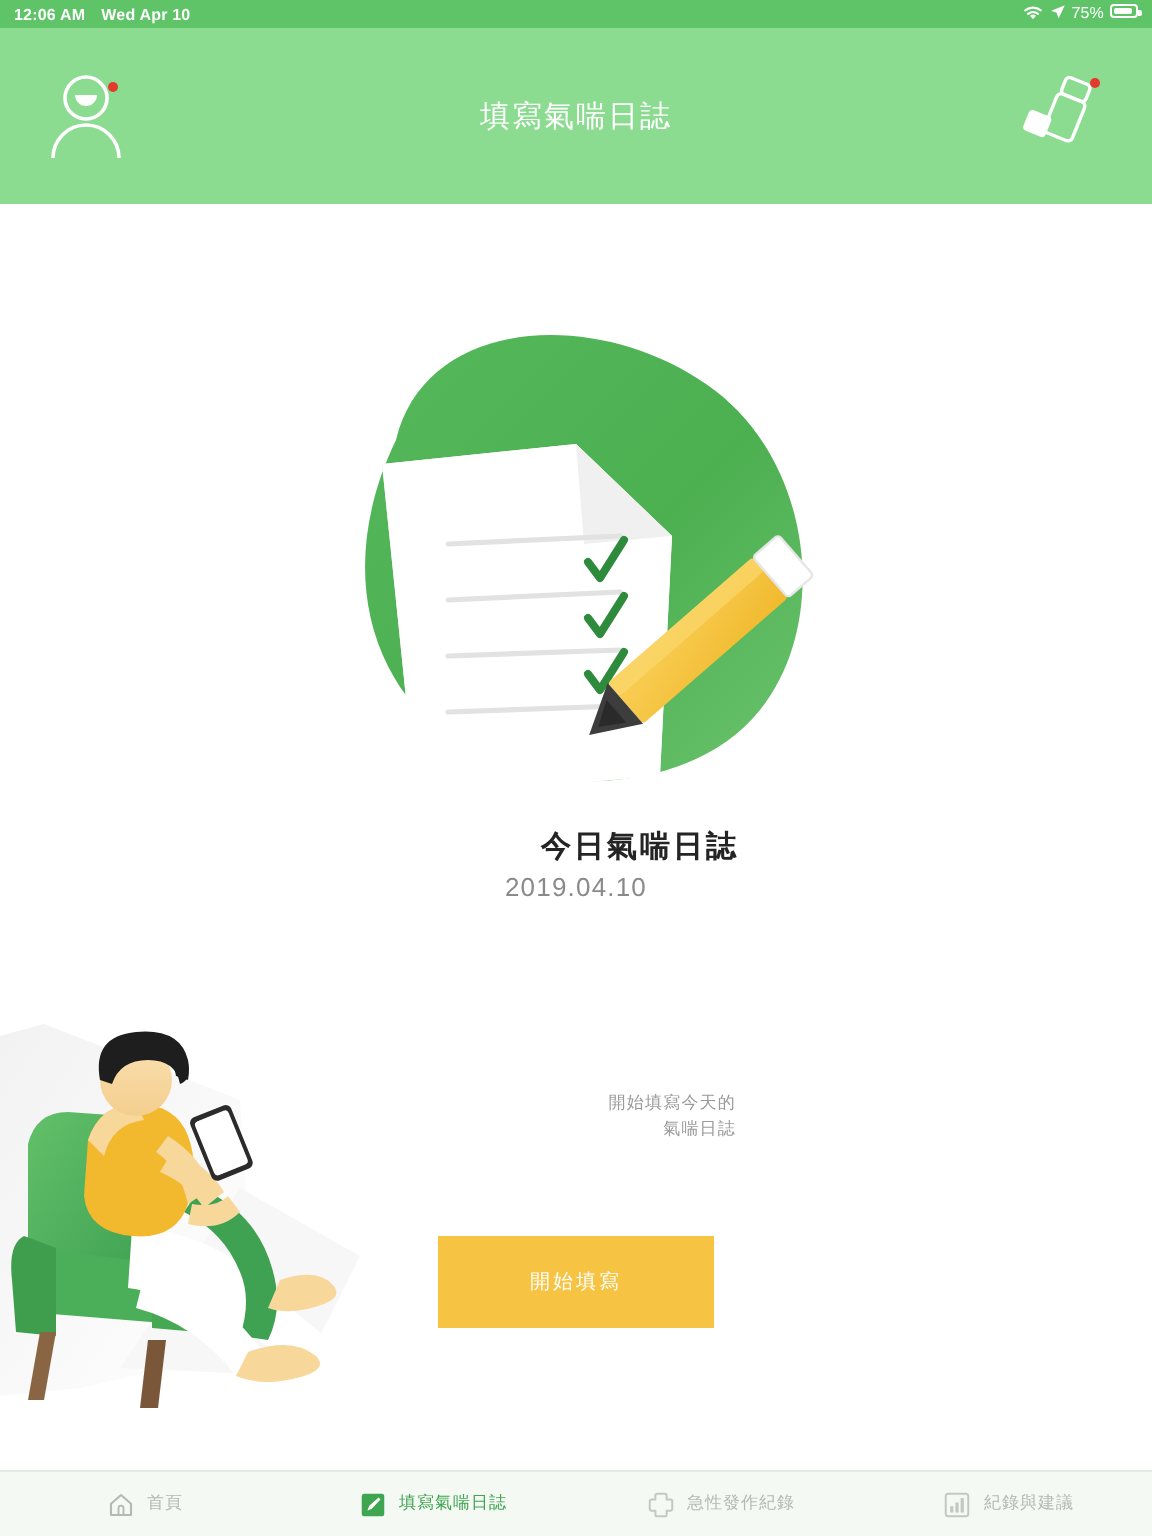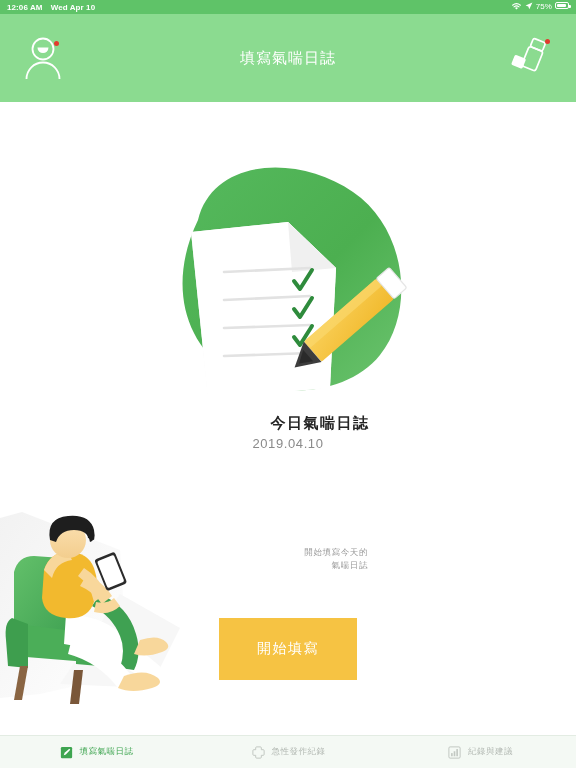--- a/index.html
+++ b/index.html
@@ -80,24 +80,24 @@
   .person-art { position: absolute; left: 0; top: 498px; }
 
   .cta-caption {
     position: absolute; top: 546px; left: 208px; width: 160px;
     text-align: right; font-size: 8.5px; color: #9a9a9a;
     line-height: 1.55; letter-spacing: .6px;
     font-family: "DejaVu Sans", sans-serif;
   }
   .cta-button {
     position: absolute; top: 618px; left: 219px;
-    width: 138px; height: 62px;
+    width: 138px; height: 46px;
     background: #F6C343;
     border: none; cursor: pointer;
-    color: #ffffff; font-size: 14px; letter-spacing: 1.5px;
+    color: #ffffff; font-size: 10px; letter-spacing: 1.5px;
     display: flex; align-items: center; justify-content: center;
     font-family: "DejaVu Sans", sans-serif;
   }
 
   
   .tabbar {
     position: absolute; bottom: 0; left: 0; width: 576px; height: 33px;
     background: #F4F9F4; border-top: 1px solid #e3ece3;
     display: flex; align-items: center;
   }
@@ -273,20 +273,27 @@
 
   <div class="cta-caption">
     <div>開始填寫今天的</div>
     <div>氣喘日誌</div>
   </div>
 
   <button class="cta-button">開始填寫</button>
 
   <div class="tabbar">
 
+    <div class="tab">
+      <svg class="tab-icon" viewBox="0 0 24 24">
+        <path d="M4 11 L12 4 L20 11 L20 20 L4 20 Z" fill="none" stroke="#b3b9b3" stroke-width="1.7" stroke-linejoin="round"></path>
+        <path d="M10 20 L10 14.5 a2 2 0 0 1 4 0 L14 20" fill="none" stroke="#b3b9b3" stroke-width="1.5"></path>
+      </svg>
+      <span class="tab-label">首頁</span>
+    </div>
 
     <div class="tab active">
       <svg class="tab-icon" viewBox="0 0 24 24">
         <rect x="3" y="3" width="18" height="18" rx="2" fill="#3EA550"></rect>
         <path d="M7.5 16.5 L9 12.5 L16.5 6 L18 7.5 L11 15 Z" fill="#ffffff"></path>
       </svg>
       <span class="tab-label">填寫氣喘日誌</span>
     </div>
 
     <div class="tab">

